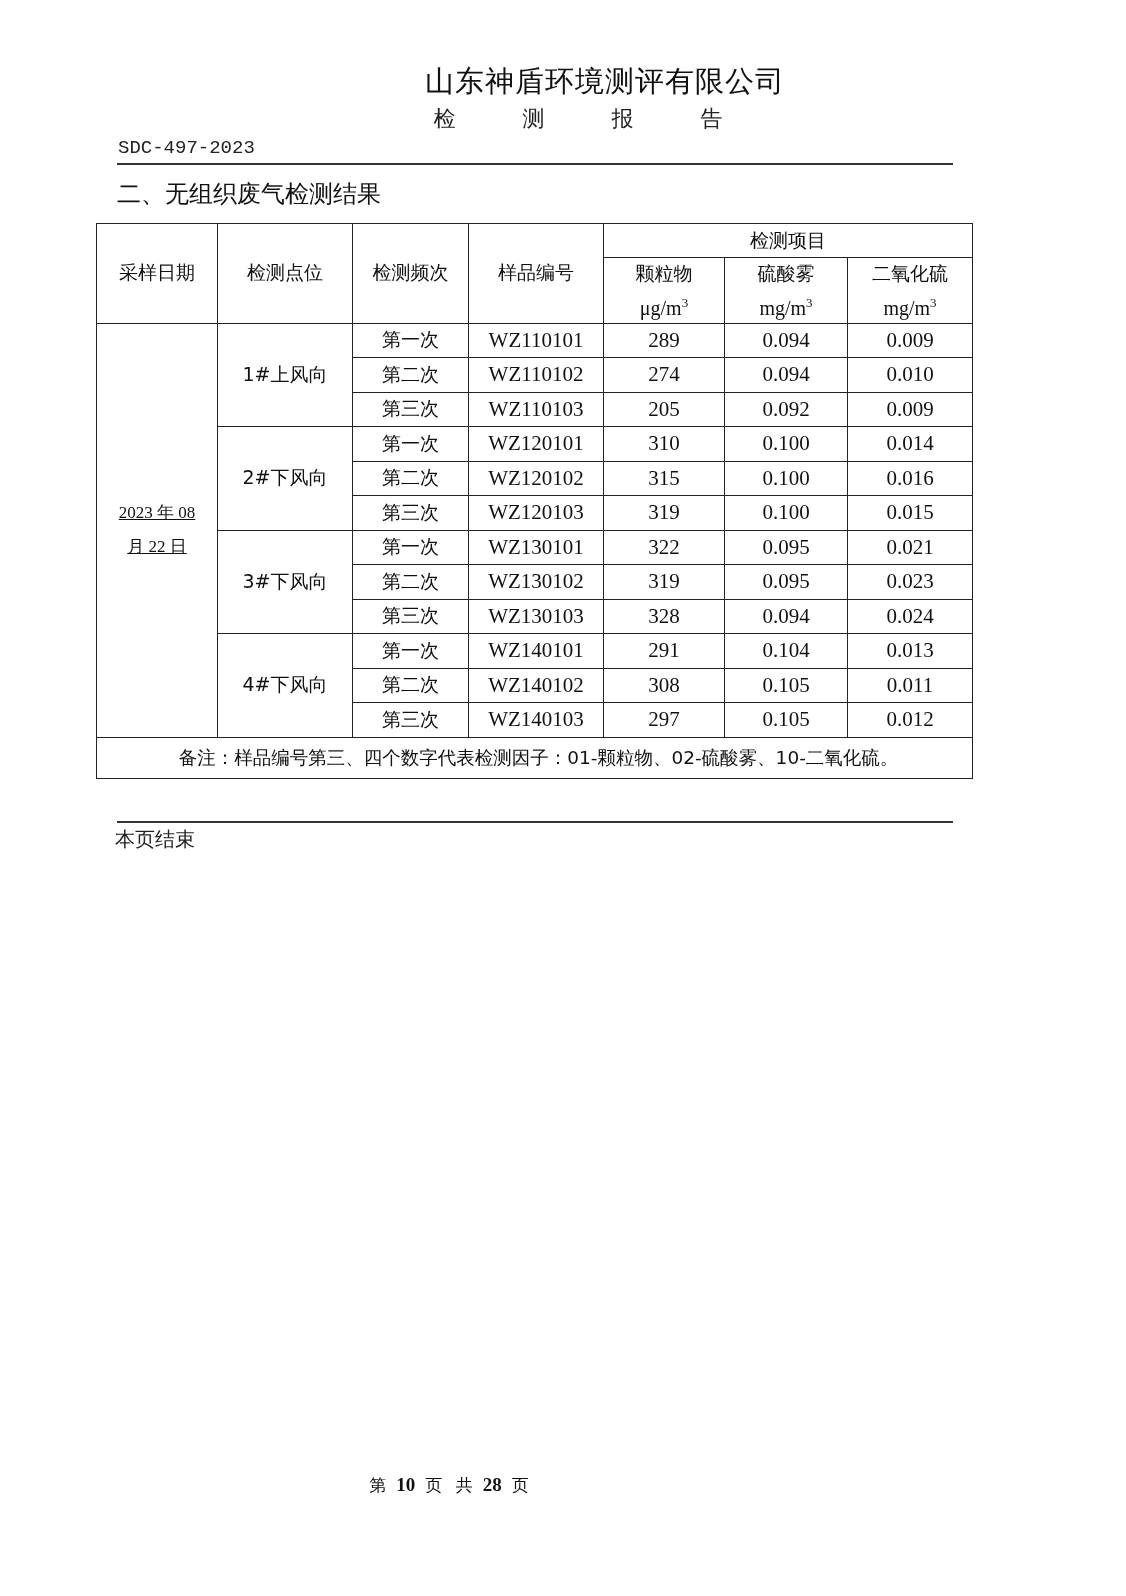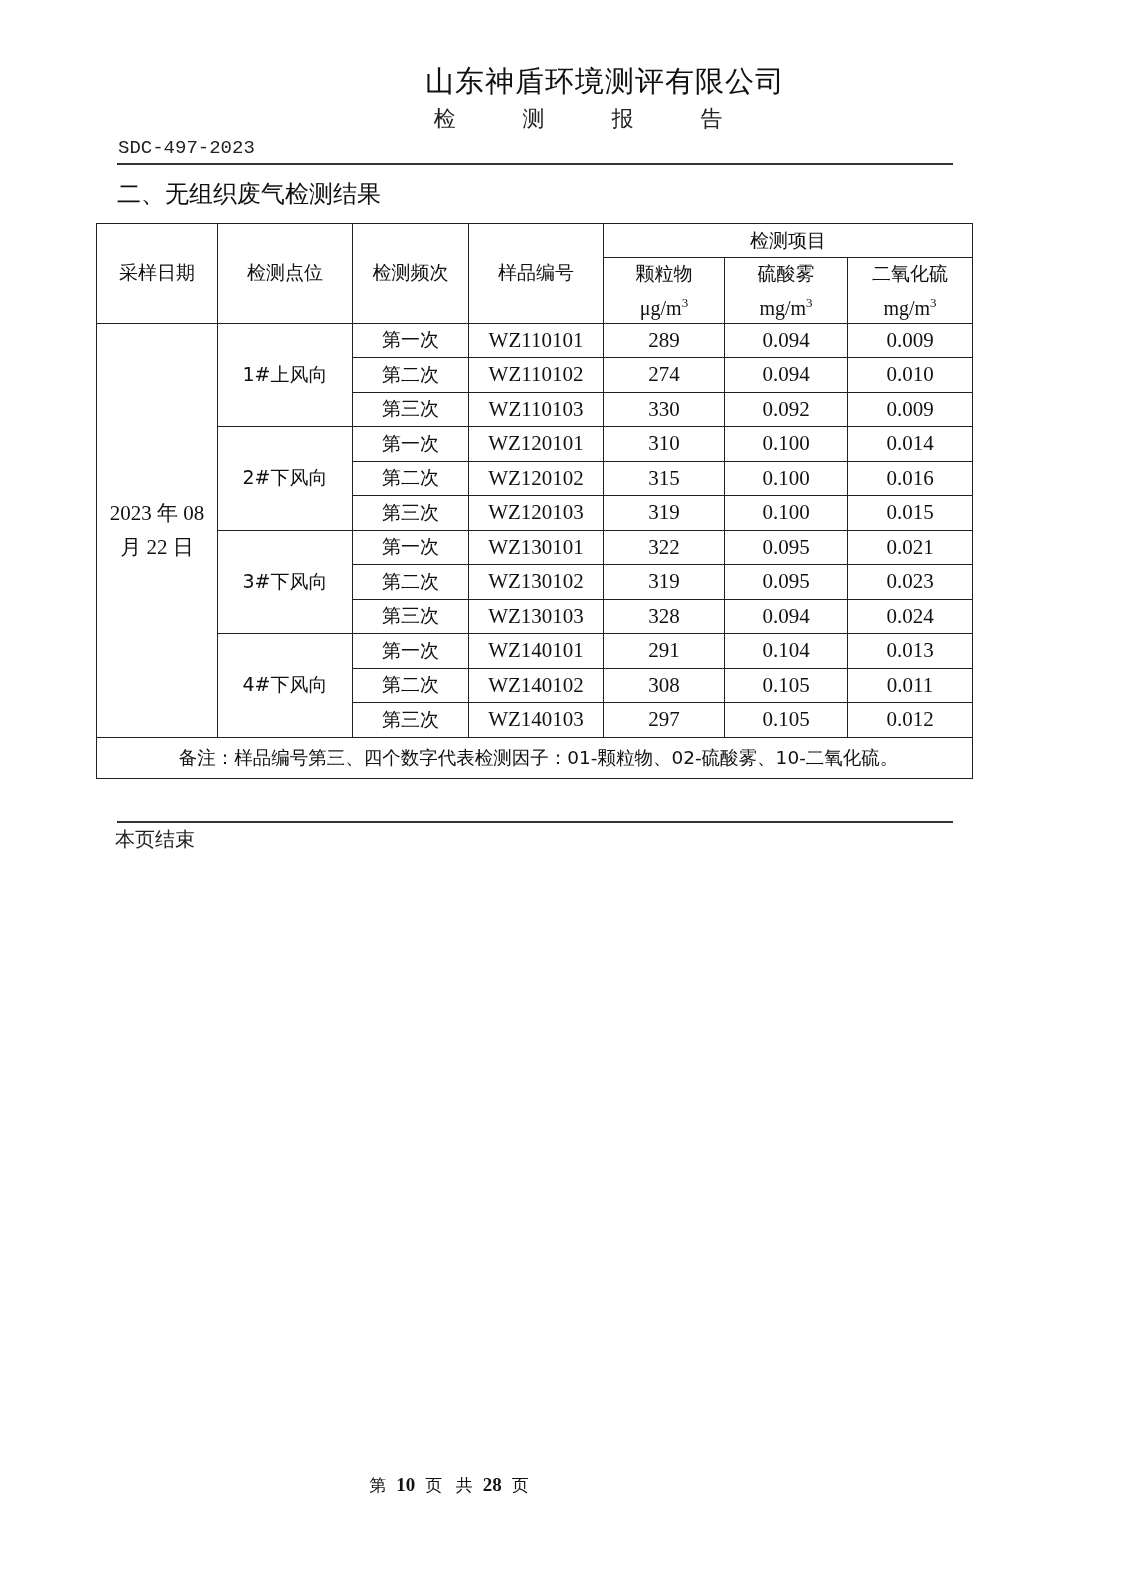--- a/index.html
+++ b/index.html
@@ -34,21 +34,21 @@
       border: 1.5px solid #222; text-align: center; vertical-align: middle;
       padding: 0; font-weight: normal;
     }
     table.result th { font-family: "DejaVu Sans", sans-serif; font-size: 19px; }
     .hdr-group { height: 34px; }
     .hdr-sub { height: 64px; line-height: 30px; }
     .unit { font-family: "Liberation Serif", serif; font-size: 20px; }
     .unit sup { font-size: 13px; }
     table.result tr.data td { height: 33.5px; }
     td.cjk { font-family: "DejaVu Sans", sans-serif; font-size: 19px; margin-left: 20px; }
-    td.date-cell { font-size: 21px; line-height: 34px; }
+    td.date-cell { font-size: 17px; line-height: 34px; text-decoration: underline; }
     td.note {
       text-align: left; padding-left: 8px !important; height: 40px;
       font-family: "DejaVu Sans", sans-serif; font-size: 18.5px;
     }
     .rule-bottom { position: absolute; top: 821px; left: 117px; width: 836px; height: 2px; background: #333; }
     .page-end {
       position: absolute; top: 826px; left: 115px; font-size: 20px;
       font-family: "DejaVu Sans", sans-serif; color: #222;
     }
     .footer {
@@ -116,21 +116,21 @@
   <tr class="data">
     <td class="cjk">第二次</td>
     <td>WZ110102</td>
     <td>274</td>
     <td>0.094</td>
     <td>0.010</td>
   </tr>
   <tr class="data">
     <td class="cjk">第三次</td>
     <td>WZ110103</td>
-    <td>330</td>
+    <td>205</td>
     <td>0.092</td>
     <td>0.009</td>
   </tr>
 
   <tr class="data">
     <td rowspan="3" class="cjk">2#下风向</td>
     <td class="cjk">第一次</td>
     <td>WZ120101</td>
     <td>310</td>
     <td>0.100</td>

